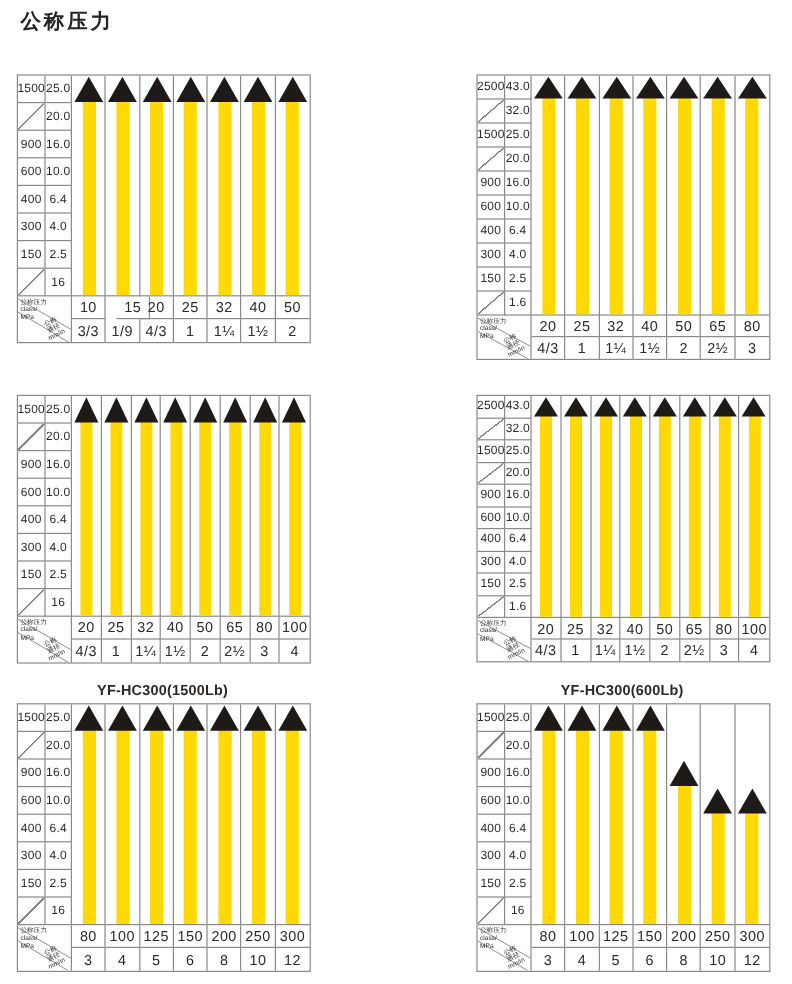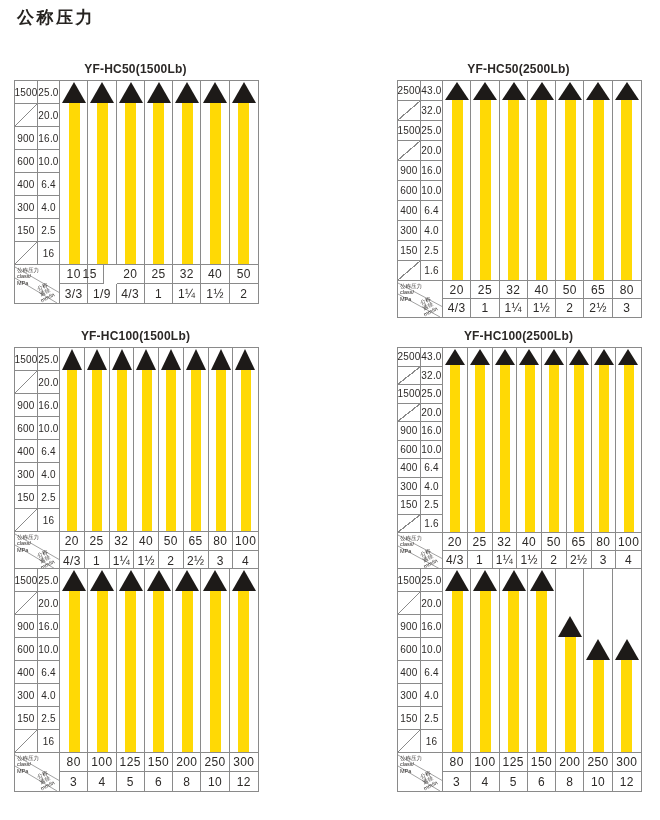--- a/index.html
+++ b/index.html
@@ -60,21 +60,20 @@
     font-size:5.5px;line-height:1.12;text-align:center;color:var(--txt);
     transform:rotate(-26deg);
   }
 </style>
 </head>
 <body>
 
 <h1 class="page-title">公称压力</h1>
 
 <div class="chart" id="chart-0">
-  <div class="chart-title">YF-HC50(1500Lb)</div>
   <div class="tbl" style="height: 222px;">
       <div class="cell b-r b-b" style="left: 0px; top: 0px; width: 23px; height: 23px;">1500</div>
       <div class="cell b-r b-b" style="left: 23px; top: 0px; width: 22px; height: 23px;">25.0</div>
       <div class="cell b-r b-b diag" style="left: 0px; top: 23px; width: 23px; height: 23px;"></div>
       <div class="cell b-r b-b" style="left: 23px; top: 23px; width: 22px; height: 23px;">20.0</div>
       <div class="cell b-r b-b" style="left: 0px; top: 46px; width: 23px; height: 23px;">900</div>
       <div class="cell b-r b-b" style="left: 23px; top: 46px; width: 22px; height: 23px;">16.0</div>
       <div class="cell b-r b-b" style="left: 0px; top: 69px; width: 23px; height: 23px;">600</div>
       <div class="cell b-r b-b" style="left: 23px; top: 69px; width: 22px; height: 23px;">10.0</div>
       <div class="cell b-r b-b" style="left: 0px; top: 92px; width: 23px; height: 23px;">400</div>
@@ -124,36 +123,35 @@
           <div>MPa</div>
         </div>
         <div class="corner-br">
           <div>公称</div>
           <div>通径</div>
           <div>mm/in</div>
         </div>
       </div>
       <div class="cell bnum b-b b-r" style="left: 45px; top: 184px; width: 28.2857px; height: 19px;">10</div>
       <div class="cell bnum b-r" style="left: 45px; top: 203px; width: 28.2857px; height: 19px;">3/3</div>
-      <div class="cell bnum b-b b-r" style="left: 61px; top: 184px; width: 28.2857px; height: 19px;">15</div>
+      <div class="cell bnum b-b b-r" style="left: 82px; top: 184px; width: 28.2857px; height: 19px;">15</div>
       <div class="cell bnum b-r" style="left: 73.2857px; top: 203px; width: 28.2857px; height: 19px;">1/9</div>
       <div class="cell bnum b-b b-r" style="left: 101.571px; top: 184px; width: 28.2857px; height: 19px;">20</div>
       <div class="cell bnum b-r" style="left: 101.571px; top: 203px; width: 28.2857px; height: 19px;">4/3</div>
       <div class="cell bnum b-b b-r" style="left: 129.857px; top: 184px; width: 28.2857px; height: 19px;">25</div>
       <div class="cell bnum b-r" style="left: 129.857px; top: 203px; width: 28.2857px; height: 19px;">1</div>
       <div class="cell bnum b-b b-r" style="left: 158.143px; top: 184px; width: 28.2857px; height: 19px;">32</div>
       <div class="cell bnum b-r" style="left: 158.143px; top: 203px; width: 28.2857px; height: 19px;">1¼</div>
       <div class="cell bnum b-b b-r" style="left: 186.429px; top: 184px; width: 28.2857px; height: 19px;">40</div>
       <div class="cell bnum b-r" style="left: 186.429px; top: 203px; width: 28.2857px; height: 19px;">1½</div>
       <div class="cell bnum b-b" style="left: 214.714px; top: 184px; width: 28.2857px; height: 19px;">50</div>
       <div class="cell bnum" style="left: 214.714px; top: 203px; width: 28.2857px; height: 19px;">2</div>
     </div>
 </div>
 <div class="chart" id="chart-1">
-  <div class="chart-title">YF-HC50(2500Lb)</div>
   <div class="tbl" style="height: 236px;">
       <div class="cell b-r b-b" style="left: 0px; top: 0px; width: 23px; height: 20px;">2500</div>
       <div class="cell b-r b-b" style="left: 23px; top: 0px; width: 22px; height: 20px;">43.0</div>
       <div class="cell b-r b-b diag" style="left: 0px; top: 20px; width: 23px; height: 20px;"></div>
       <div class="cell b-r b-b" style="left: 23px; top: 20px; width: 22px; height: 20px;">32.0</div>
       <div class="cell b-r b-b" style="left: 0px; top: 40px; width: 23px; height: 20px;">1500</div>
       <div class="cell b-r b-b" style="left: 23px; top: 40px; width: 22px; height: 20px;">25.0</div>
       <div class="cell b-r b-b diag" style="left: 0px; top: 60px; width: 23px; height: 20px;"></div>
       <div class="cell b-r b-b" style="left: 23px; top: 60px; width: 22px; height: 20px;">20.0</div>
       <div class="cell b-r b-b" style="left: 0px; top: 80px; width: 23px; height: 20px;">900</div>
@@ -222,21 +220,20 @@
       <div class="cell bnum b-r" style="left: 129.857px; top: 218px; width: 28.2857px; height: 18px;">1½</div>
       <div class="cell bnum b-b b-r" style="left: 158.143px; top: 200px; width: 28.2857px; height: 18px;">50</div>
       <div class="cell bnum b-r" style="left: 158.143px; top: 218px; width: 28.2857px; height: 18px;">2</div>
       <div class="cell bnum b-b b-r" style="left: 186.429px; top: 200px; width: 28.2857px; height: 18px;">65</div>
       <div class="cell bnum b-r" style="left: 186.429px; top: 218px; width: 28.2857px; height: 18px;">2½</div>
       <div class="cell bnum b-b" style="left: 214.714px; top: 200px; width: 28.2857px; height: 18px;">80</div>
       <div class="cell bnum" style="left: 214.714px; top: 218px; width: 28.2857px; height: 18px;">3</div>
     </div>
 </div>
 <div class="chart" id="chart-2">
-  <div class="chart-title">YF-HC100(1500Lb)</div>
   <div class="tbl" style="height: 222px;">
       <div class="cell b-r b-b" style="left: 0px; top: 0px; width: 23px; height: 23px;">1500</div>
       <div class="cell b-r b-b" style="left: 23px; top: 0px; width: 22px; height: 23px;">25.0</div>
       <div class="cell b-r b-b diag" style="left: 0px; top: 23px; width: 23px; height: 23px;"></div>
       <div class="cell b-r b-b" style="left: 23px; top: 23px; width: 22px; height: 23px;">20.0</div>
       <div class="cell b-r b-b" style="left: 0px; top: 46px; width: 23px; height: 23px;">900</div>
       <div class="cell b-r b-b" style="left: 23px; top: 46px; width: 22px; height: 23px;">16.0</div>
       <div class="cell b-r b-b" style="left: 0px; top: 69px; width: 23px; height: 23px;">600</div>
       <div class="cell b-r b-b" style="left: 23px; top: 69px; width: 22px; height: 23px;">10.0</div>
       <div class="cell b-r b-b" style="left: 0px; top: 92px; width: 23px; height: 23px;">400</div>
@@ -307,21 +304,20 @@
       <div class="cell bnum b-r" style="left: 144px; top: 203px; width: 24.75px; height: 19px;">2</div>
       <div class="cell bnum b-b b-r" style="left: 168.75px; top: 184px; width: 24.75px; height: 19px;">65</div>
       <div class="cell bnum b-r" style="left: 168.75px; top: 203px; width: 24.75px; height: 19px;">2½</div>
       <div class="cell bnum b-b b-r" style="left: 193.5px; top: 184px; width: 24.75px; height: 19px;">80</div>
       <div class="cell bnum b-r" style="left: 193.5px; top: 203px; width: 24.75px; height: 19px;">3</div>
       <div class="cell bnum b-b" style="left: 218.25px; top: 184px; width: 24.75px; height: 19px;">100</div>
       <div class="cell bnum" style="left: 218.25px; top: 203px; width: 24.75px; height: 19px;">4</div>
     </div>
 </div>
 <div class="chart" id="chart-3">
-  <div class="chart-title">YF-HC100(2500Lb)</div>
   <div class="tbl" style="height: 221px;">
       <div class="cell b-r b-b" style="left: 0px; top: 0px; width: 23px; height: 18.5px;">2500</div>
       <div class="cell b-r b-b" style="left: 23px; top: 0px; width: 22px; height: 18.5px;">43.0</div>
       <div class="cell b-r b-b diag" style="left: 0px; top: 18.5px; width: 23px; height: 18.5px;"></div>
       <div class="cell b-r b-b" style="left: 23px; top: 18.5px; width: 22px; height: 18.5px;">32.0</div>
       <div class="cell b-r b-b" style="left: 0px; top: 37px; width: 23px; height: 18.5px;">1500</div>
       <div class="cell b-r b-b" style="left: 23px; top: 37px; width: 22px; height: 18.5px;">25.0</div>
       <div class="cell b-r b-b diag" style="left: 0px; top: 55.5px; width: 23px; height: 18.5px;"></div>
       <div class="cell b-r b-b" style="left: 23px; top: 55.5px; width: 22px; height: 18.5px;">20.0</div>
       <div class="cell b-r b-b" style="left: 0px; top: 74px; width: 23px; height: 18.5px;">900</div>
@@ -396,20 +392,21 @@
       <div class="cell bnum b-r" style="left: 144px; top: 203px; width: 24.75px; height: 18px;">2</div>
       <div class="cell bnum b-b b-r" style="left: 168.75px; top: 185px; width: 24.75px; height: 18px;">65</div>
       <div class="cell bnum b-r" style="left: 168.75px; top: 203px; width: 24.75px; height: 18px;">2½</div>
       <div class="cell bnum b-b b-r" style="left: 193.5px; top: 185px; width: 24.75px; height: 18px;">80</div>
       <div class="cell bnum b-r" style="left: 193.5px; top: 203px; width: 24.75px; height: 18px;">3</div>
       <div class="cell bnum b-b" style="left: 218.25px; top: 185px; width: 24.75px; height: 18px;">100</div>
       <div class="cell bnum" style="left: 218.25px; top: 203px; width: 24.75px; height: 18px;">4</div>
     </div>
 </div>
 <div class="chart" id="chart-4">
+  <div class="chart-title">YF-HC300(1500Lb)</div>
   <div class="tbl" style="height: 222px;">
       <div class="cell b-r b-b" style="left: 0px; top: 0px; width: 23px; height: 23px;">1500</div>
       <div class="cell b-r b-b" style="left: 23px; top: 0px; width: 22px; height: 23px;">25.0</div>
       <div class="cell b-r b-b diag" style="left: 0px; top: 23px; width: 23px; height: 23px;"></div>
       <div class="cell b-r b-b" style="left: 23px; top: 23px; width: 22px; height: 23px;">20.0</div>
       <div class="cell b-r b-b" style="left: 0px; top: 46px; width: 23px; height: 23px;">900</div>
       <div class="cell b-r b-b" style="left: 23px; top: 46px; width: 22px; height: 23px;">16.0</div>
       <div class="cell b-r b-b" style="left: 0px; top: 69px; width: 23px; height: 23px;">600</div>
       <div class="cell b-r b-b" style="left: 23px; top: 69px; width: 22px; height: 23px;">10.0</div>
       <div class="cell b-r b-b" style="left: 0px; top: 92px; width: 23px; height: 23px;">400</div>
@@ -474,20 +471,21 @@
       <div class="cell bnum b-r" style="left: 129.857px; top: 203px; width: 28.2857px; height: 19px;">6</div>
       <div class="cell bnum b-b b-r" style="left: 158.143px; top: 184px; width: 28.2857px; height: 19px;">200</div>
       <div class="cell bnum b-r" style="left: 158.143px; top: 203px; width: 28.2857px; height: 19px;">8</div>
       <div class="cell bnum b-b b-r" style="left: 186.429px; top: 184px; width: 28.2857px; height: 19px;">250</div>
       <div class="cell bnum b-r" style="left: 186.429px; top: 203px; width: 28.2857px; height: 19px;">10</div>
       <div class="cell bnum b-b" style="left: 214.714px; top: 184px; width: 28.2857px; height: 19px;">300</div>
       <div class="cell bnum" style="left: 214.714px; top: 203px; width: 28.2857px; height: 19px;">12</div>
     </div>
 </div>
 <div class="chart" id="chart-5">
+  <div class="chart-title">YF-HC300(600Lb)</div>
   <div class="tbl" style="height: 222px;">
       <div class="cell b-r b-b" style="left: 0px; top: 0px; width: 23px; height: 23px;">1500</div>
       <div class="cell b-r b-b" style="left: 23px; top: 0px; width: 22px; height: 23px;">25.0</div>
       <div class="cell b-r b-b diag" style="left: 0px; top: 23px; width: 23px; height: 23px;"></div>
       <div class="cell b-r b-b" style="left: 23px; top: 23px; width: 22px; height: 23px;">20.0</div>
       <div class="cell b-r b-b" style="left: 0px; top: 46px; width: 23px; height: 23px;">900</div>
       <div class="cell b-r b-b" style="left: 23px; top: 46px; width: 22px; height: 23px;">16.0</div>
       <div class="cell b-r b-b" style="left: 0px; top: 69px; width: 23px; height: 23px;">600</div>
       <div class="cell b-r b-b" style="left: 23px; top: 69px; width: 22px; height: 23px;">10.0</div>
       <div class="cell b-r b-b" style="left: 0px; top: 92px; width: 23px; height: 23px;">400</div>

